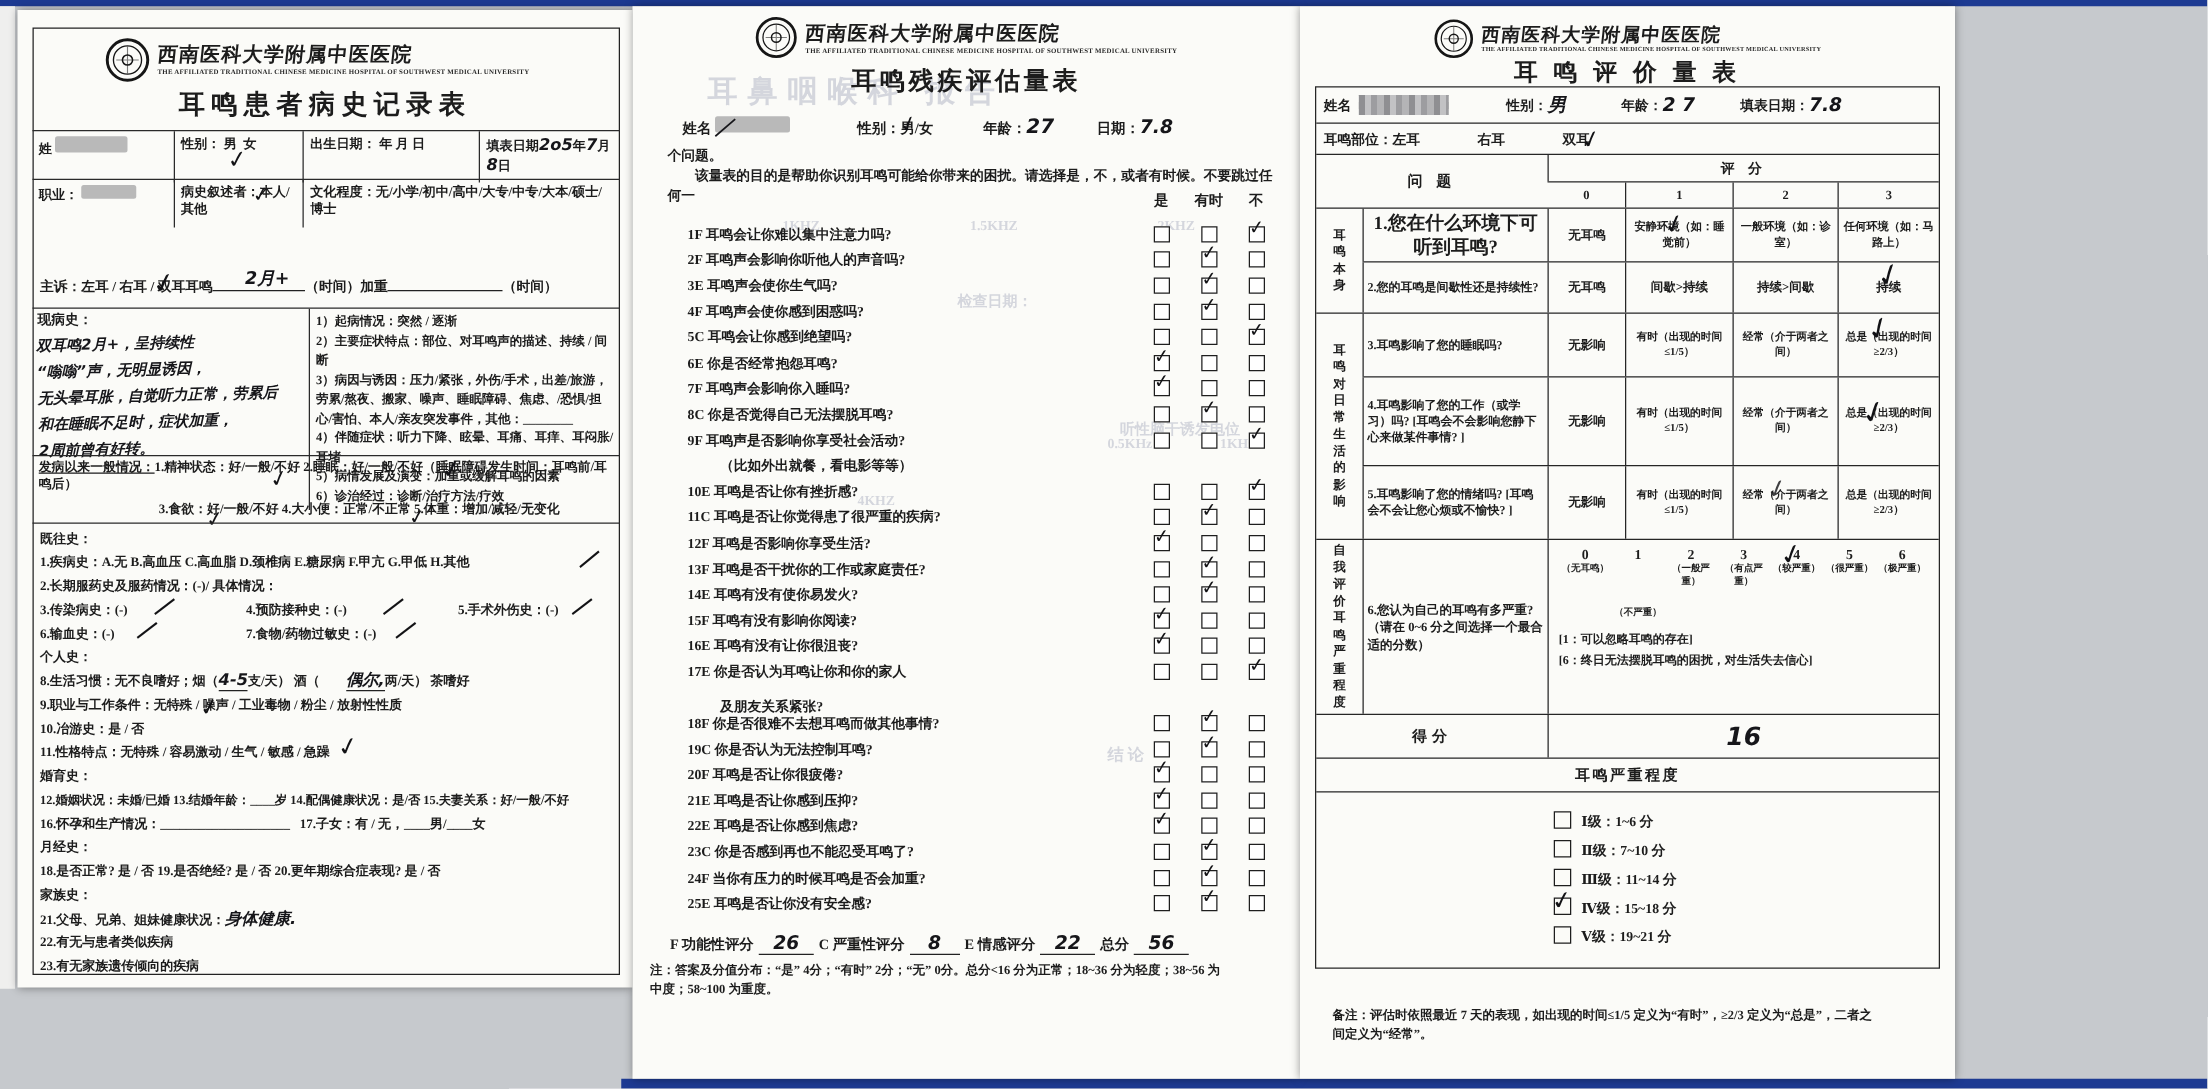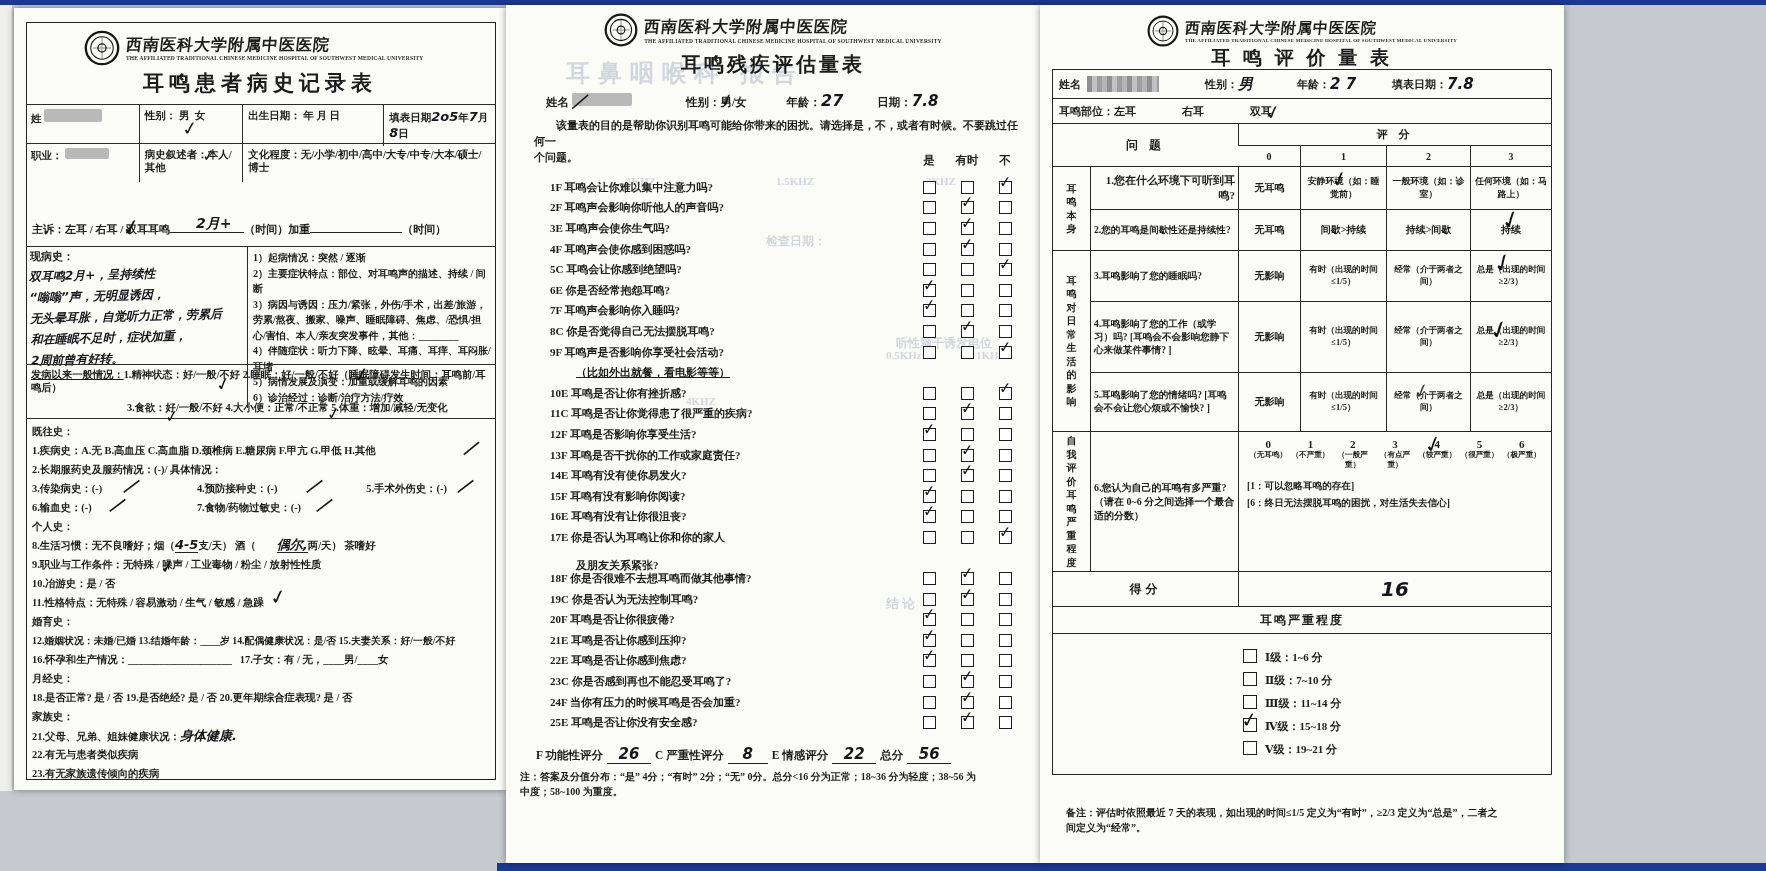--- a/index.html
+++ b/index.html
@@ -186,22 +186,22 @@
 
     <div style="position:absolute;left:40px;top:86px;right:16px;font-size:11.5px;font-weight:700;display:flex;gap:14px;align-items:baseline;">
       <span style="position:relative;"><span>姓名</span> <span class="redact" style="width:60px;height:13px;"></span>
         <span class="over hand" style="left:26px;top:-2px;font-size:16px;">／</span></span>
       <span style="position:relative;margin-left:40px;"><span>性别：男/女</span>
         <span class="over ckmark" style="left:34px;top:-5px;font-size:17px;transform:rotate(-18deg);">✓</span></span>
       <span style="margin-left:26px;"><span>年龄：</span><span class="hand" style="font-size:16px;">27</span></span>
       <span style="margin-left:20px;"><span>日期：</span><span class="hand" style="font-size:15px;">7.8</span></span>
     </div>
     <div style="position:absolute;left:28px;top:112px;right:14px;font-size:11px;font-weight:700;line-height:16px;">
+      <div>个问题。</div>
       <div style="text-indent:22px;">该量表的目的是帮助你识别耳鸣可能给你带来的困扰。请选择是，不，或者有时候。不要跳过任何一</div>
-      <div>个问题。</div>
     </div>
 
     <div class="mhdr" style="position:absolute;left:0;top:148px;right:0;">
       <span style="flex:0 0 360px;"></span>
       <span class="mcbcell">是</span>
       <span class="mcbcell">有时</span>
       <span class="mcbcell">不</span>
     </div>
 
     <div style="position:absolute;left:0;top:172px;right:0;">
@@ -362,21 +362,21 @@
               <i class="ck ckmark"></i>
             </span>
           </span>
           <span class="mcbcell">
             <span class="cbox">
               <i class="ck ckmark">✓</i>
             </span>
           </span>
         </div>
       <div class="mrow">
-          <span class="mq" style="padding-left:26px;text-decoration:underline;">（比如外出就餐，看电影等等）</span>
+          <span class="mq" style="padding-left:26px;">（比如外出就餐，看电影等等）</span>
         </div>
 
       <div class="mrow">
           <span class="mq">10E 耳鸣是否让你有挫折感?</span>
           <span class="mcbcell">
             <span class="cbox">
               <i class="ck ckmark"></i>
             </span>
           </span>
           <span class="mcbcell">
@@ -730,21 +730,21 @@
           </div>
         </div>
       </div>
 
       <div class="rband">
         <div class="rcell" style="width:37px;border-left:none;">
             <span class="vtext">耳鸣本身</span>
           </div>
         <div style="flex:1;display:flex;flex-direction:column;">
           <div style="display:flex;height:42px;">
-            <div class="rcell" style="width:148px;justify-content:flex-start;text-align:right;font-size:11px;">1.您在什么环境下可听到耳鸣?</div>
+            <div class="rcell" style="width:148px;justify-content:flex-start;text-align:center;font-size:15px;">1.您在什么环境下可听到耳鸣?</div>
             <div class="rcell" style="width:62px;">
                 <span>无耳鸣</span>
                 <span class="over ckmark" style="left:24px;top:2px;font-size:18px;"></span>
               </div>
             <div class="rcell" style="width:86px;font-size:9px;">
                 <span>安静环境（如：睡觉前）</span>
                 <span class="over ckmark" style="left:30px;top:0px;font-size:20px;transform:rotate(-16deg);">✓</span>
               </div>
             <div class="rcell" style="width:84px;font-size:9px;">
                 <span>一般环境（如：诊室）</span>
@@ -840,21 +840,21 @@
         <div class="rcell" style="width:148px;justify-content:flex-start;text-align:left;font-size:10px;">6.您认为自己的耳鸣有多严重?（请在 0~6 分之间选择一个最合适的分数）</div>
         <div style="flex:1;border-left:1.3px solid #262626;padding:6px 8px;">
           <div style="display:flex;text-align:center;">
             <div style="flex:1;position:relative;">
                 <div style="font-size:11px;">0</div>
                 <div style="font-size:7.6px;">（无耳鸣）</div>
                 <span class="over ckmark" style="left:12px;top:-2px;font-size:18px;"></span>
               </div>
             <div style="flex:1;position:relative;">
                 <div style="font-size:11px;">1</div>
-                <div style="font-size:7.6px;">（不严重）</div>
+                <div style="font-size:7.6px;margin-top:35px;">（不严重）</div>
                 <span class="over ckmark" style="left:12px;top:-2px;font-size:18px;"></span>
               </div>
             <div style="flex:1;position:relative;">
                 <div style="font-size:11px;">2</div>
                 <div style="font-size:7.6px;">（一般严重）</div>
                 <span class="over ckmark" style="left:12px;top:-2px;font-size:18px;"></span>
               </div>
             <div style="flex:1;position:relative;">
                 <div style="font-size:11px;">3</div>
                 <div style="font-size:7.6px;">（有点严重）</div>

